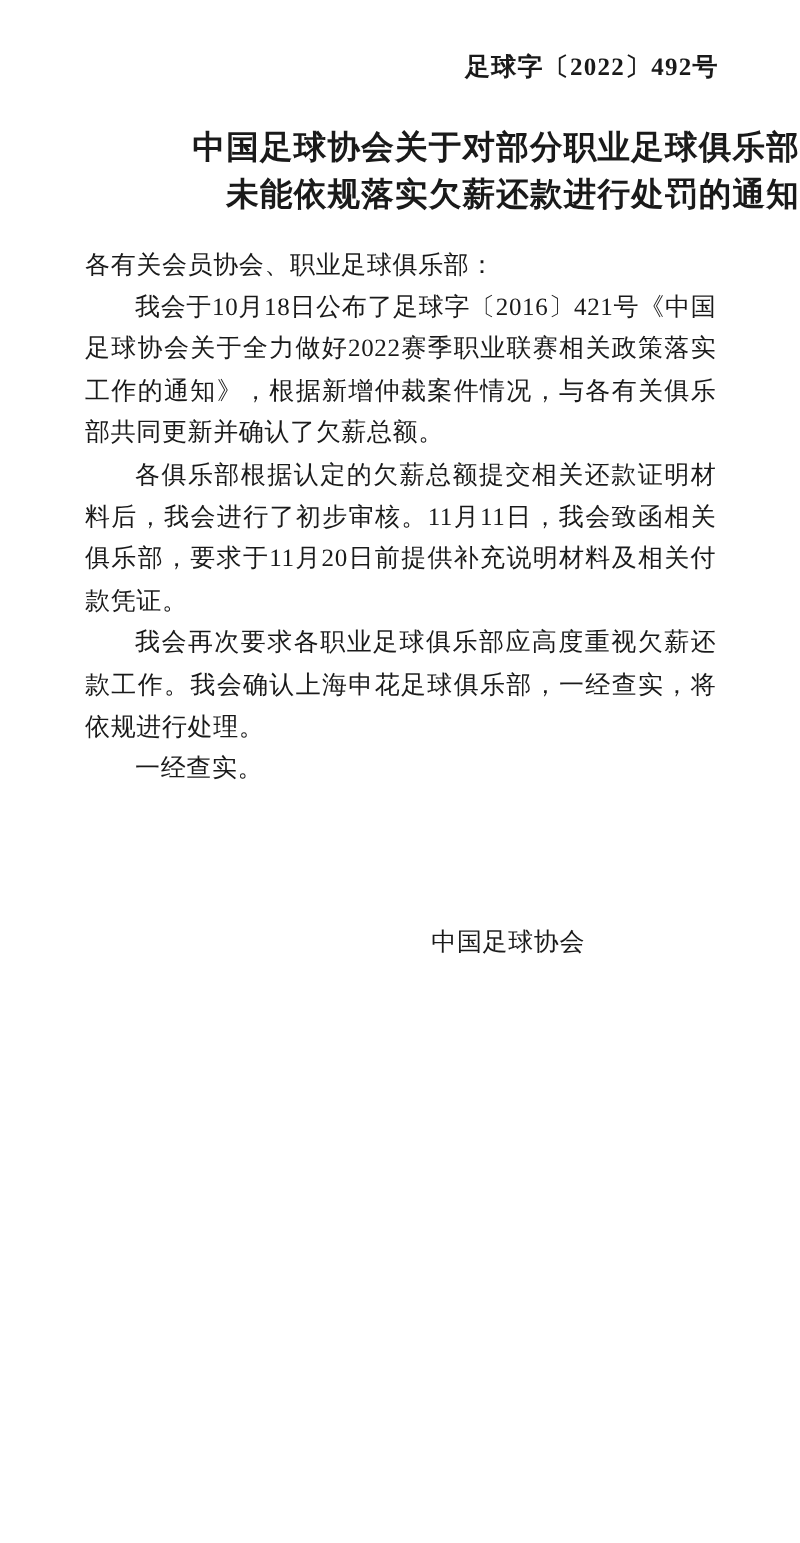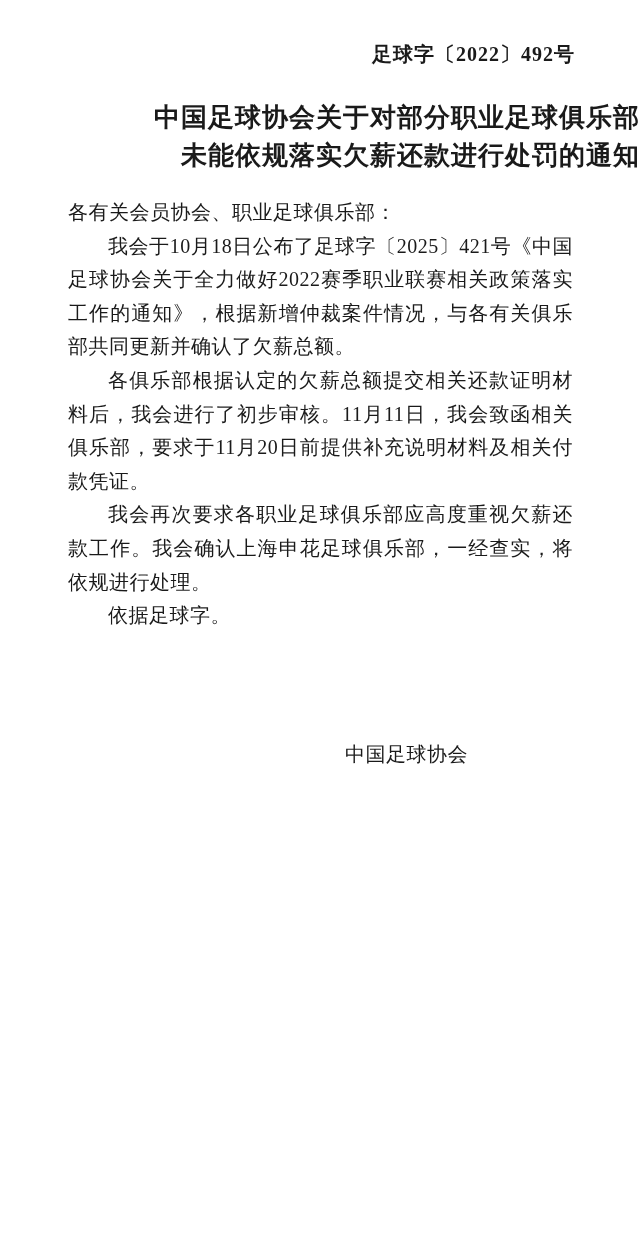--- a/index.html
+++ b/index.html
@@ -62,21 +62,21 @@
 
   <div class="doc-number">足球字〔2022〕492号</div>
 
   <div class="title">
     <div>中国足球协会关于对部分职业足球俱乐部</div>
     <div>未能依规落实欠薪还款进行处罚的通知</div>
   </div>
 
   <div class="body-text">
     <p class="salutation">各有关会员协会、职业足球俱乐部：</p>
-    <p>我会于10月18日公布了足球字〔2025〕421号《中国足球协会关于全力做好2022赛季职业联赛相关政策落实工作的通知》，根据新增仲裁案件情况，与各有关俱乐部共同更新并确认了欠薪总额。</p>
+    <p>我会于10月18日公布了足球字〔2016〕421号《中国足球协会关于全力做好2022赛季职业联赛相关政策落实工作的通知》，根据新增仲裁案件情况，与各有关俱乐部共同更新并确认了欠薪总额。</p>
     <p>各俱乐部根据认定的欠薪总额提交相关还款证明材料后，我会进行了初步审核。11月11日，我会致函相关俱乐部，要求于11月20日前提供补充说明材料及相关付款凭证。</p>
     <p>我会再次要求各职业足球俱乐部应高度重视欠薪还款工作。我会确认上海申花足球俱乐部，一经查实，将依规进行处理。</p>
-    <p>依据足球字。</p>
+    <p>一经查实。</p>
   </div>
 
   <div class="closing signature">中国足球协会</div>
 
 </div>
 
 </body></html>

